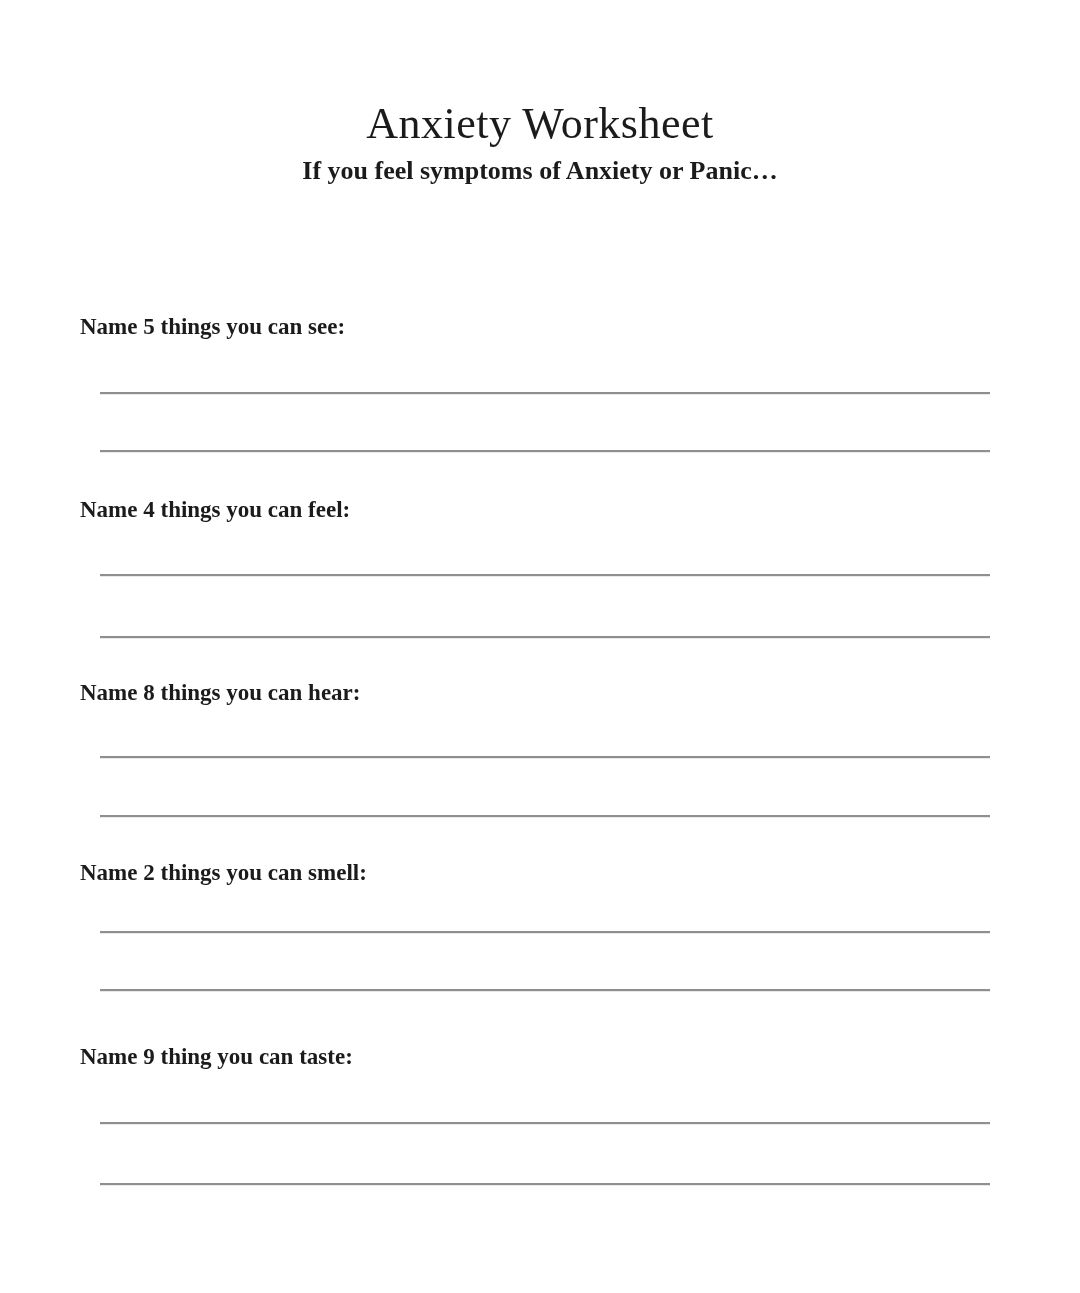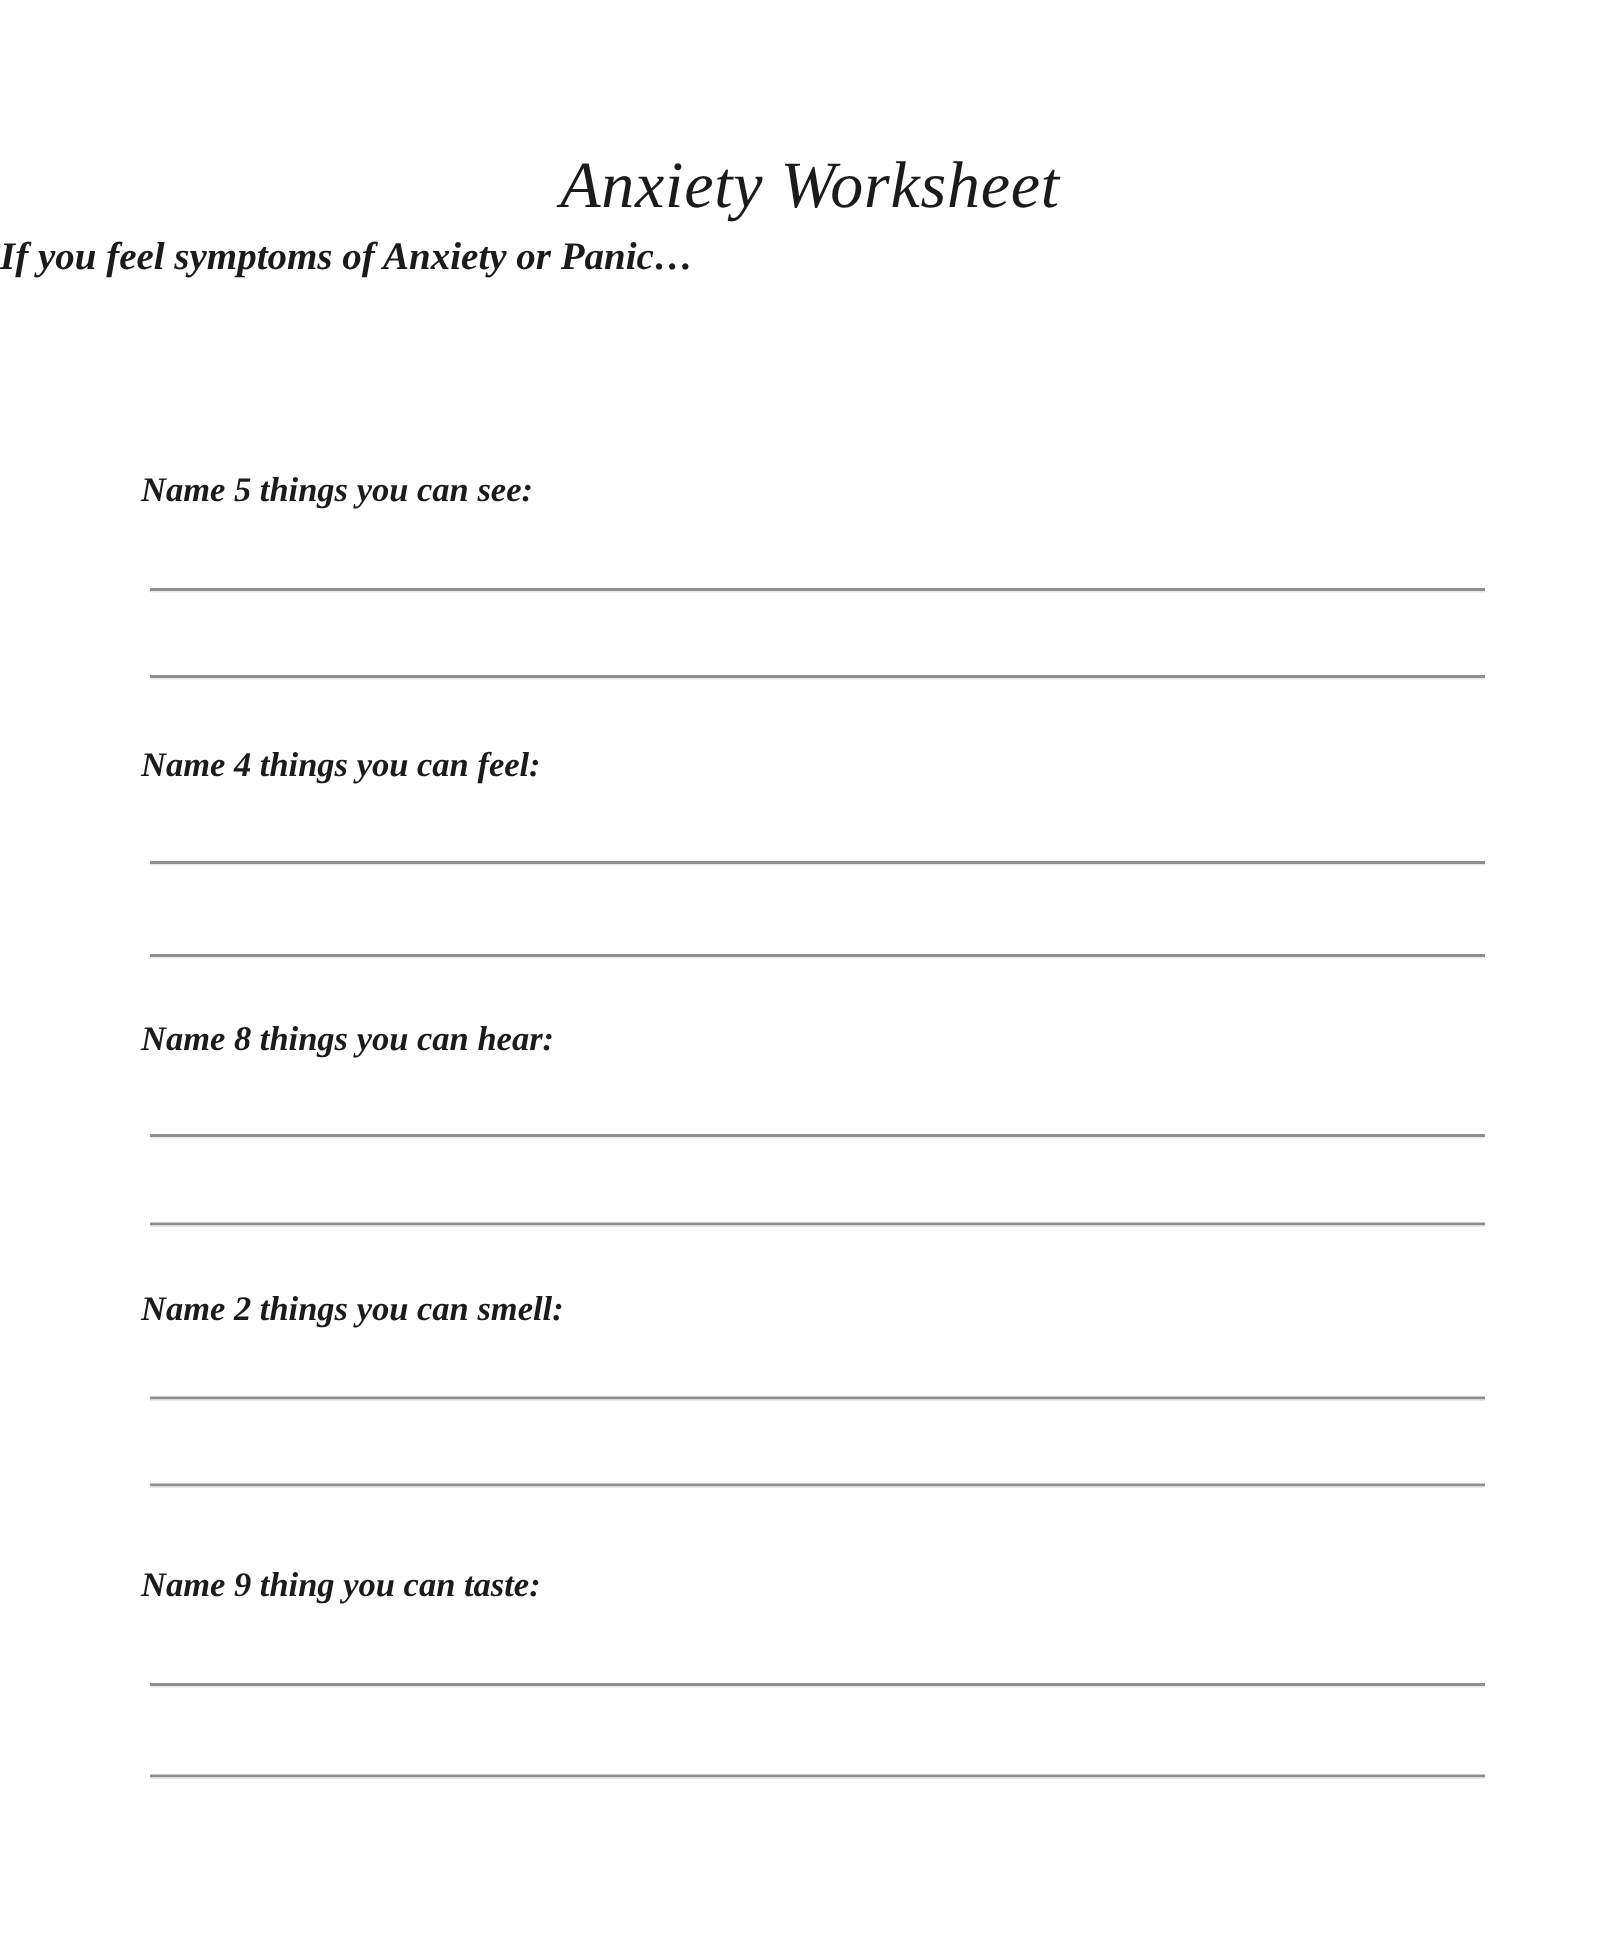--- a/index.html
+++ b/index.html
@@ -8,44 +8,44 @@
     background: #ffffff;
   }
   .page {
     position: relative;
     width: 1080px;
     height: 1293px;
     background: #ffffff;
     font-family: "Liberation Serif", "DejaVu Serif", serif;
     color: #1b1b1b;
     overflow: hidden;
-    font-style: italic;
   }
   .title {
     position: absolute;
     top: 98px;
     left: 0;
     width: 100%;
     text-align: center;
     font-size: 44px;
     font-weight: 400;
     margin: 0;
     letter-spacing: 0.5px;
   }
   .subtitle {
     position: absolute;
     top: 156px;
     left: 0;
     width: 100%;
+    text-align: center;
     font-size: 26px;
     font-weight: 700;
   }
   .label {
     position: absolute;
-    left: 94px;
+    left: 80px;
     font-size: 23px;
     font-weight: 700;
     white-space: nowrap;
   }
   .lbl1 { top: 314px; }
   .lbl2 { top: 497px; }
   .lbl3 { top: 680px; }
   .lbl4 { top: 860px; }
   .lbl5 { top: 1044px; }
   .answer-line {

